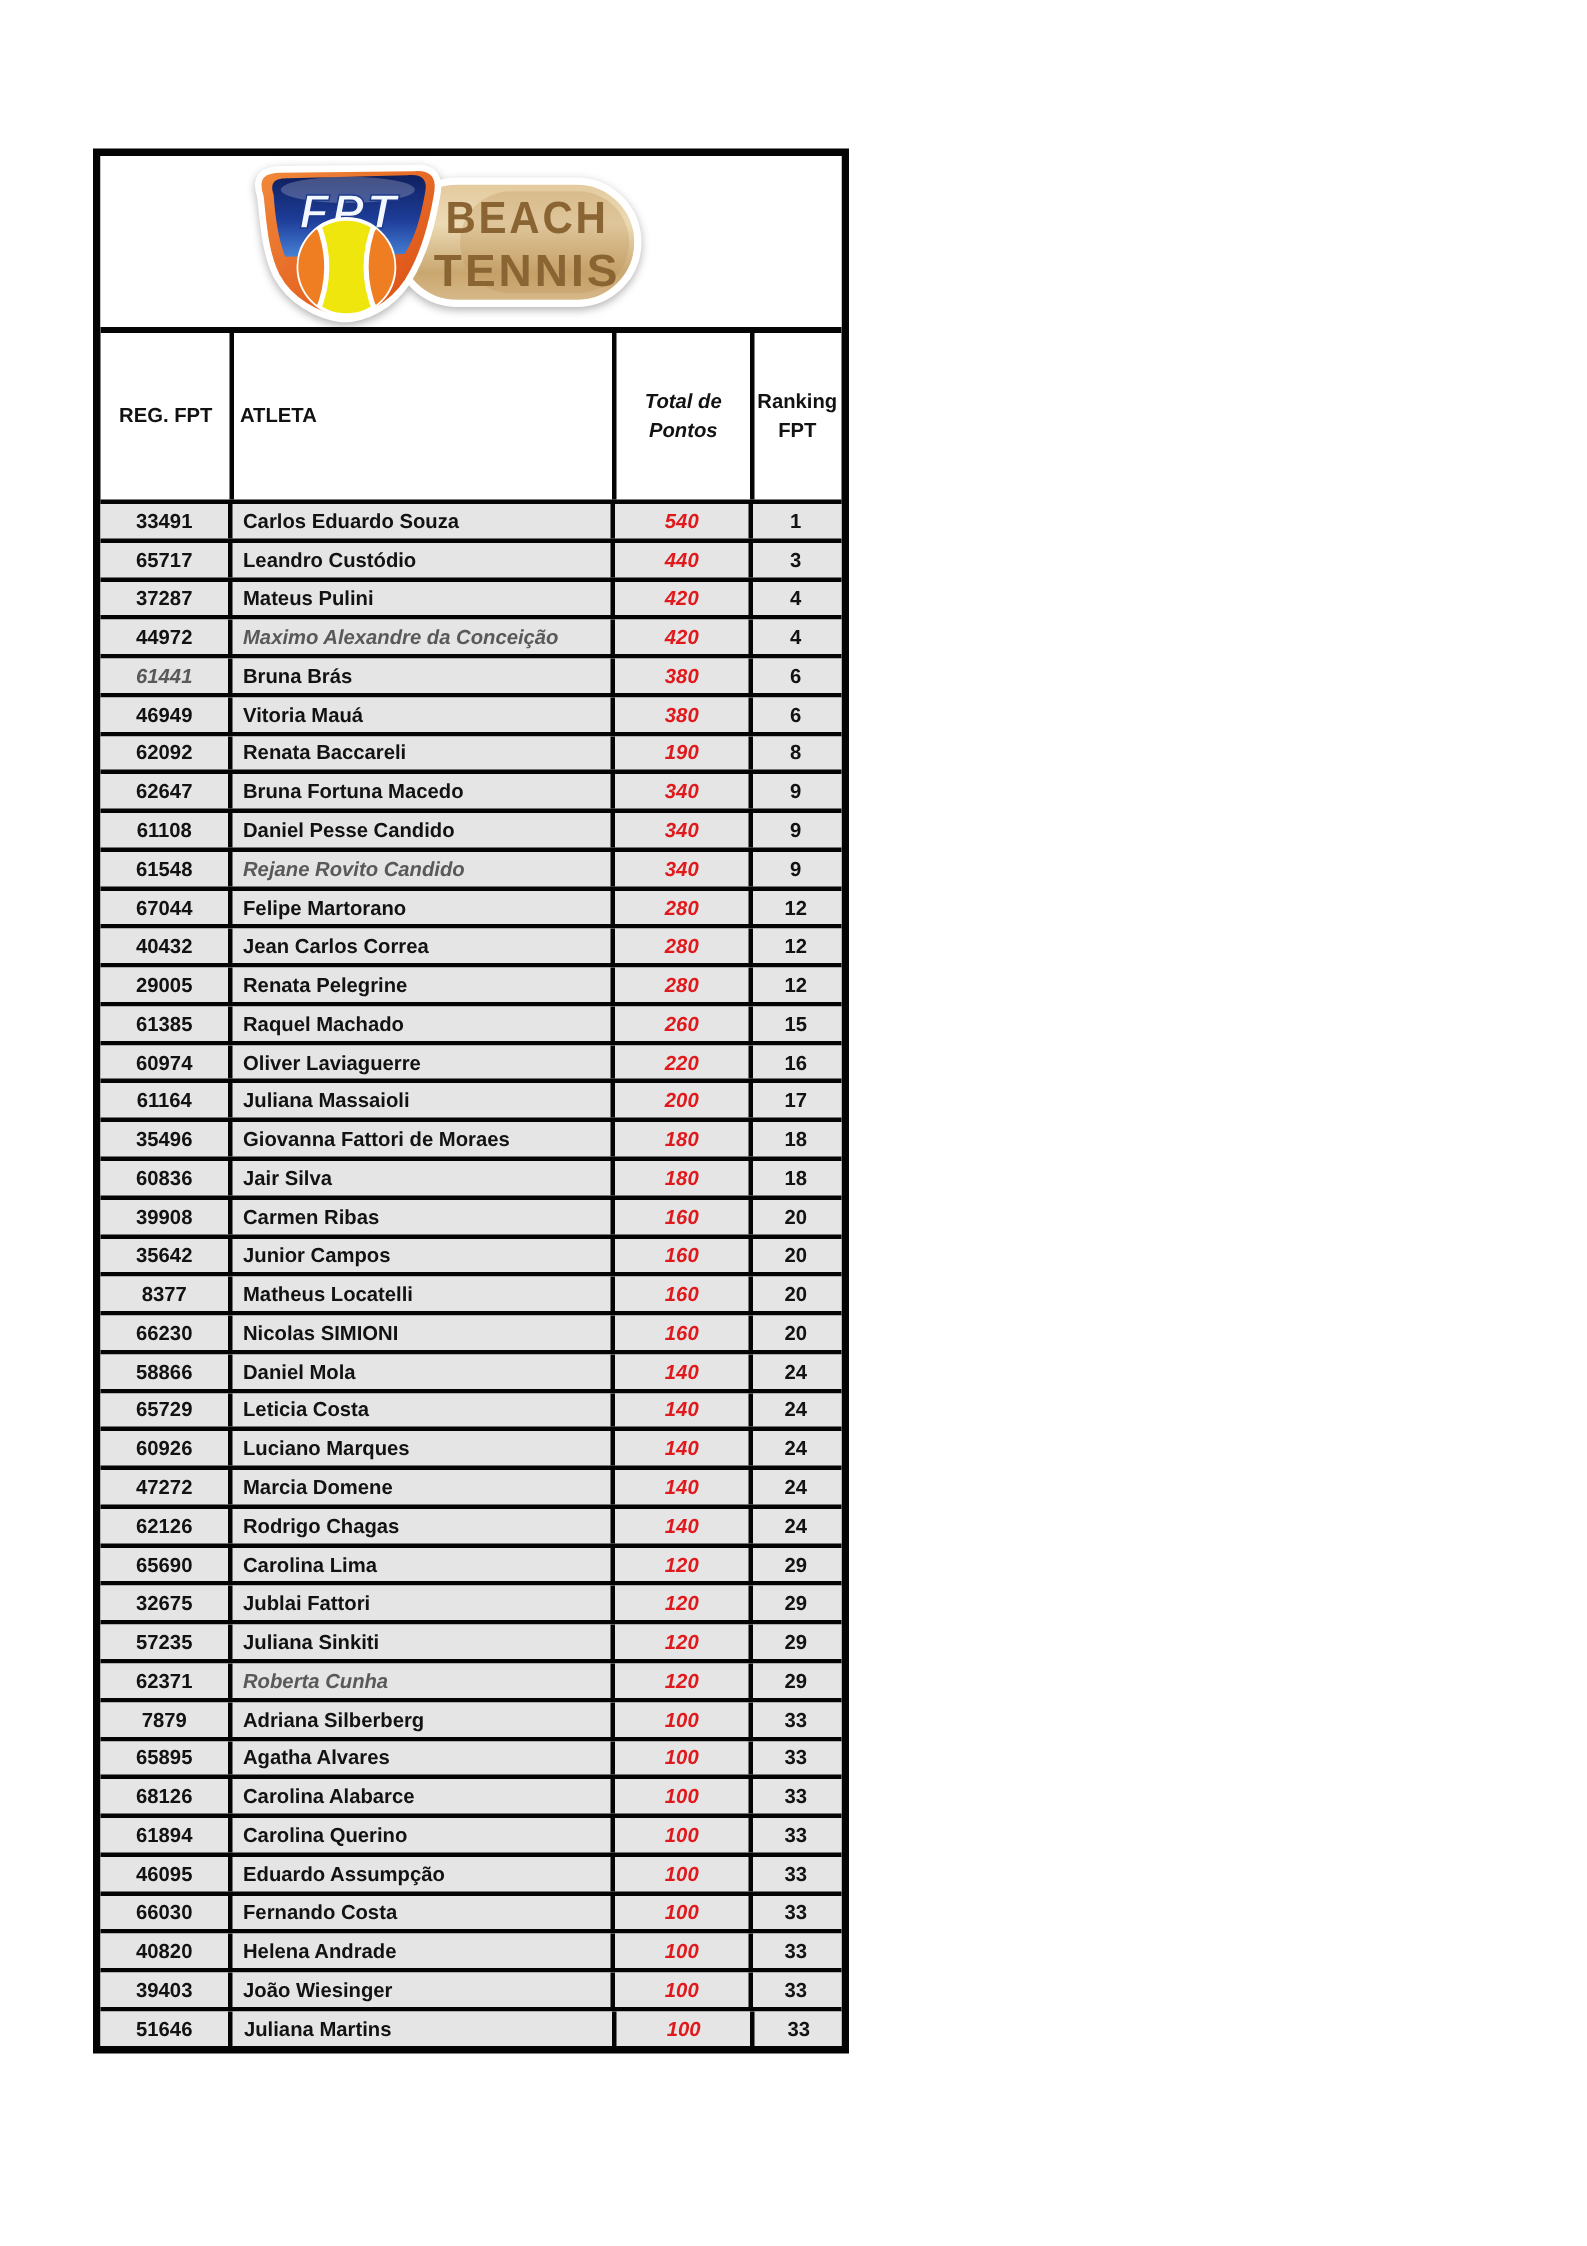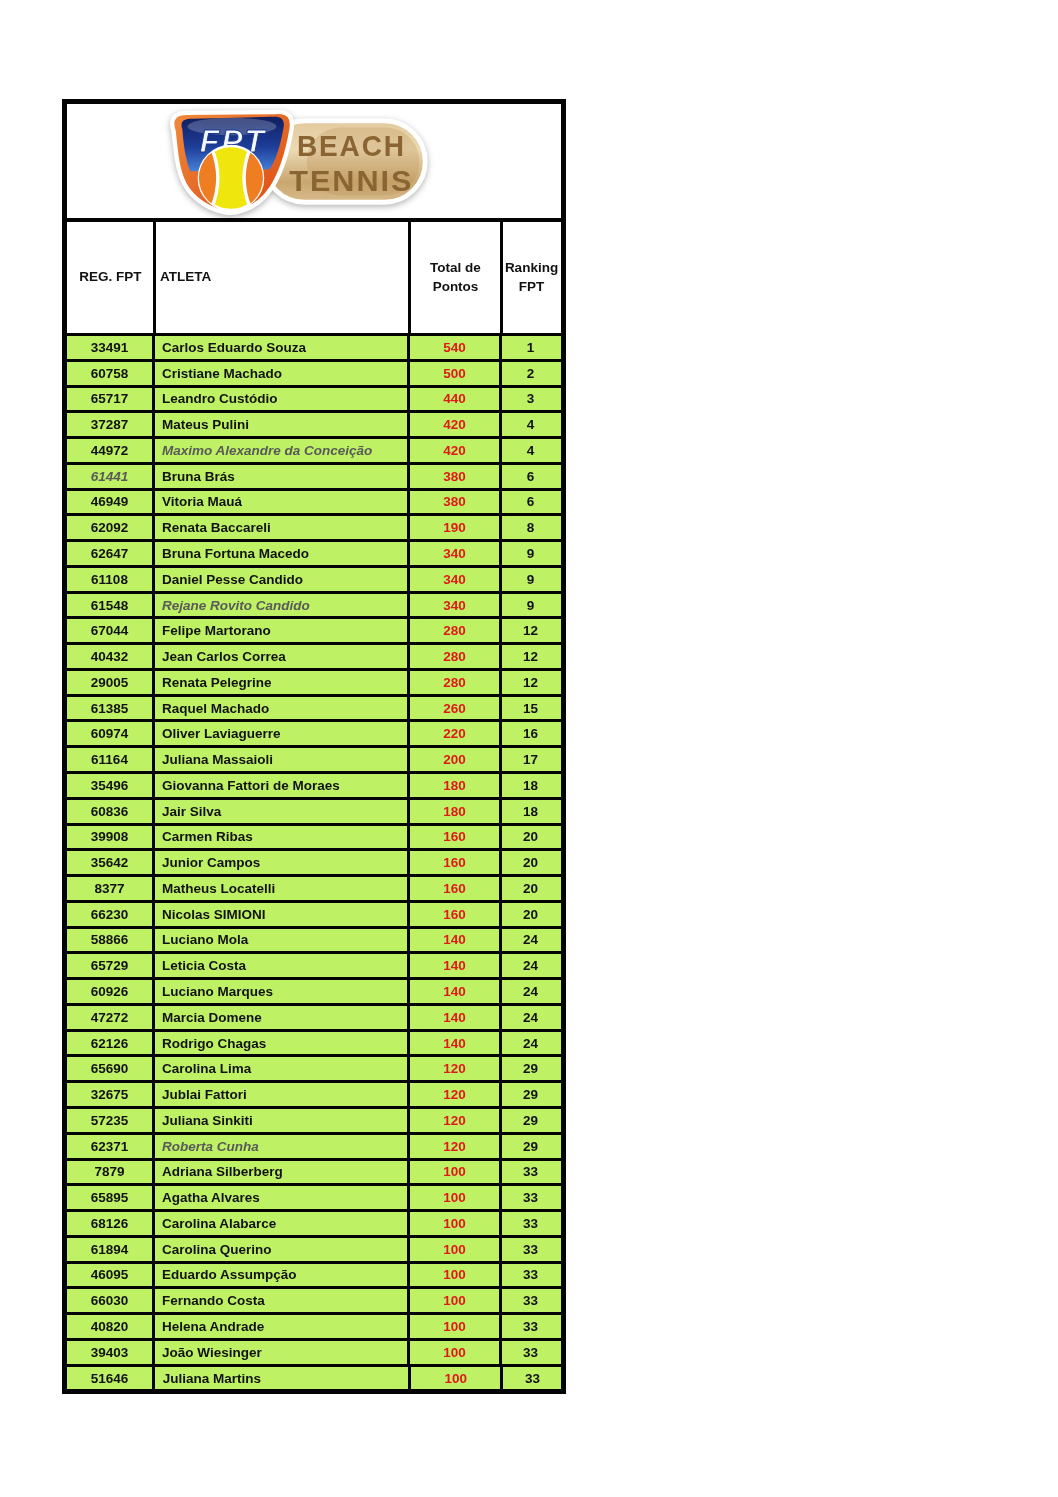--- a/index.html
+++ b/index.html
@@ -34,36 +34,36 @@
   .header-row {
     height: 114px;
     border-bottom: 3px solid #040404;
     display: flex;
     justify-content: center;
   }
   .rows .row {
     display: flex;
     height: 25.78px;
     border-bottom: 3px solid #040404;
-    background: #bef264;
+    background: #e5e5e5;
   }
   .rows .row:last-child { border-bottom: none; height: 22.8px; justify-content: space-between; }
   .cell {
     display: flex;
     align-items: center;
     justify-content: center;
     font-weight: bold;
     font-size: 13.5px;
     color: #121212;
     overflow: hidden;
     white-space: nowrap;
   }
   .c-reg  { width: 88px;  border-right: 3px solid #040404; }
   .c-name { width: 255px; border-right: 3px solid #040404; justify-content: flex-start; padding-left: 7px; }
-  .c-pts  { width: 92px;  border-right: 3px solid #040404; }
+  .c-pts  { width: 92px;  border-right: 3px solid #040404; font-style: italic; }
   .c-rank { width: 57px; }
   .rows .c-pts { color: var(--points-red, #e0191c); }
   .muted { color: var(--muted-grey, #595959) !important; font-style: italic; }
   .header-row .cell {
     color: #121212;
     text-align: center;
     line-height: 1.4;
     white-space: normal;
     padding: 0 4px;
     font-size: 13.5px;
@@ -142,26 +142,20 @@
     </div>
 
     <div class="rows" id="rows">
         <div class="row">
           <div class="cell c-reg">33491</div>
           <div class="cell c-name">Carlos Eduardo Souza</div>
           <div class="cell c-pts">540</div>
           <div class="cell c-rank">1</div>
         </div>
         <div class="row">
-          <div class="cell c-reg">60758</div>
-          <div class="cell c-name">Cristiane Machado</div>
-          <div class="cell c-pts">500</div>
-          <div class="cell c-rank">2</div>
-        </div>
-        <div class="row">
           <div class="cell c-reg">65717</div>
           <div class="cell c-name">Leandro Custódio</div>
           <div class="cell c-pts">440</div>
           <div class="cell c-rank">3</div>
         </div>
         <div class="row">
           <div class="cell c-reg">37287</div>
           <div class="cell c-name">Mateus Pulini</div>
           <div class="cell c-pts">420</div>
           <div class="cell c-rank">4</div>
@@ -275,21 +269,21 @@
           <div class="cell c-rank">20</div>
         </div>
         <div class="row">
           <div class="cell c-reg">66230</div>
           <div class="cell c-name">Nicolas SIMIONI</div>
           <div class="cell c-pts">160</div>
           <div class="cell c-rank">20</div>
         </div>
         <div class="row">
           <div class="cell c-reg">58866</div>
-          <div class="cell c-name">Luciano Mola</div>
+          <div class="cell c-name">Daniel Mola</div>
           <div class="cell c-pts">140</div>
           <div class="cell c-rank">24</div>
         </div>
         <div class="row">
           <div class="cell c-reg">65729</div>
           <div class="cell c-name">Leticia Costa</div>
           <div class="cell c-pts">140</div>
           <div class="cell c-rank">24</div>
         </div>
         <div class="row">

